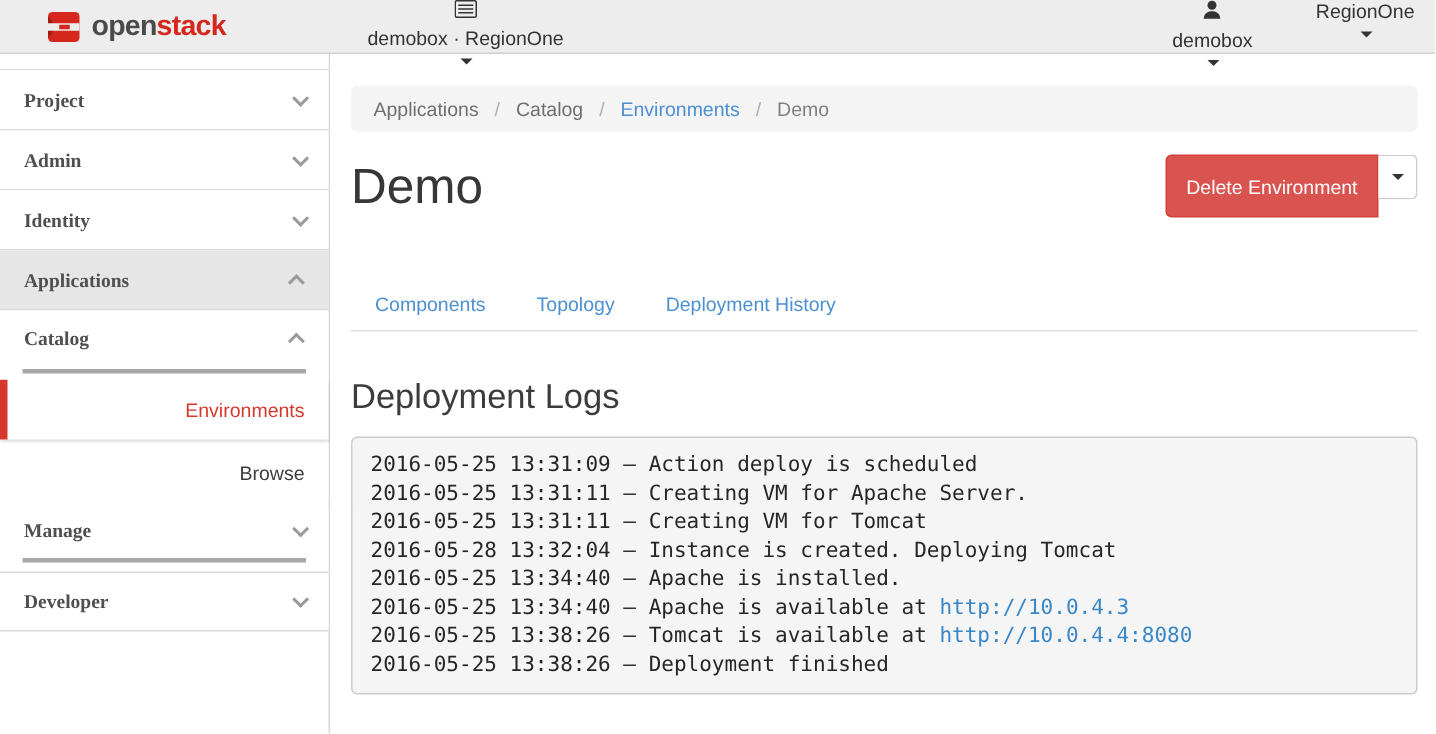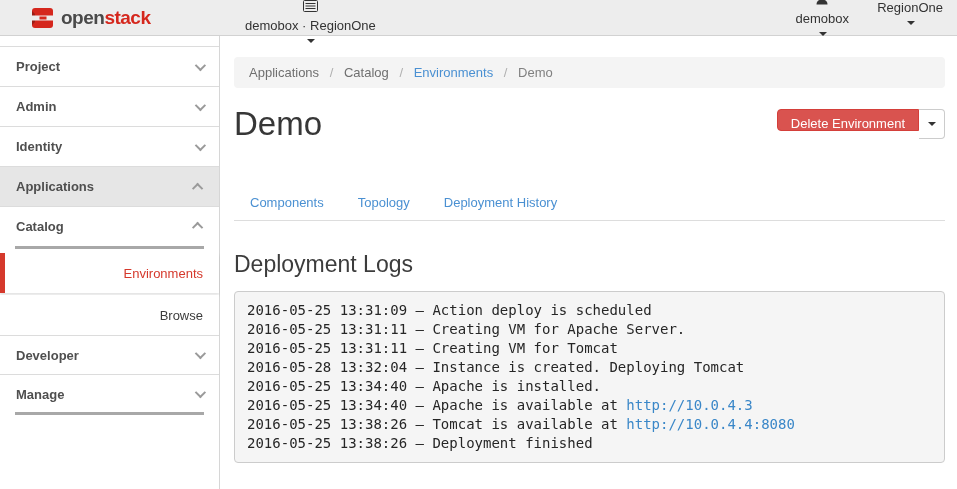--- a/index.html
+++ b/index.html
@@ -37,21 +37,21 @@
     height: 36px;
     display: flex;
     align-items: center;
     gap: 6px;
     color: #333;
     cursor: pointer;
     font-size: 13px;
     flex-direction: column;
   }
   .tb-context { left: 245px; }
-  .tb-user    { right: 108px; justify-content: flex-end; }
+  .tb-user    { right: 122px; }
   .tb-region  { right: 14px; }
 
   .caret-down {
     display: inline-block;
     width: 0; height: 0;
     border-left: 4px solid transparent;
     border-right: 4px solid transparent;
     border-top: 4px solid #333;
     margin-left: 2px;
   }
@@ -73,21 +73,21 @@
     position: relative;
     height: 40px;
     display: flex;
     align-items: center;
     justify-content: space-between;
     padding: 0 16px;
     border-bottom: 1px solid #dcdcdc;
     background: #fff;
     cursor: pointer;
   }
-  .side-row .lbl { font-weight: bold; color: #4f4f4f; font-size: 13px; }
+  .side-row .lbl { font-weight: bold; color: #4f4f4f; font-size: 13px; font-family: Liberation Serif, serif; }
   .side-row.expanded-top { background: #e6e6e6; }
 
   .chev {
     display: inline-block;
     width: 8px; height: 8px;
     border-right: 2px solid #9a9a9a;
     border-bottom: 2px solid #9a9a9a;
   }
   .chev.down { transform: rotate(45deg) translateY(-2px); }
   .chev.up   { transform: rotate(-135deg) translateY(-2px); }
@@ -160,21 +160,21 @@
   .page-title { font-size: 33px; font-weight: normal; color: #373737; }
 
   .btn-group { display: flex; }
   .btn-danger {
     background: #d9534f;
     border: 1px solid #d43f3a;
     color: #fff;
     font-size: 13px;
     padding: 6px 13px;
     border-radius: 4px 0 0 4px;
-    height: 22px;
+    height: 42px;
     cursor: pointer;
     font-family: "Liberation Sans", sans-serif;
   }
   .btn-caret {
     background: #fff;
     border: 1px solid #ccc;
     border-left: none;
     width: 26px;
     height: 30px;
     border-radius: 0 4px 4px 0;
@@ -307,27 +307,27 @@
     </div>
 
     <div class="side-leaf active">
       <span>Environments</span>
     </div>
 
     <div class="side-leaf plain">
       <span>Browse</span>
     </div>
 
+    <div class="side-row manage">
+      <span class="lbl">Manage</span>
+      <span class="chev down"></span>
+    </div>
+
     <div class="side-row developer">
       <span class="lbl">Developer</span>
-      <span class="chev down"></span>
-    </div>
-
-    <div class="side-row manage">
-      <span class="lbl">Manage</span>
       <span class="chev down"></span>
     </div>
   </div>
 
   <div class="main">
 
     <div class="breadcrumb">
       <span class="crumb">Applications</span>
       <span class="sep">/</span>
       <span class="crumb">Catalog</span>

